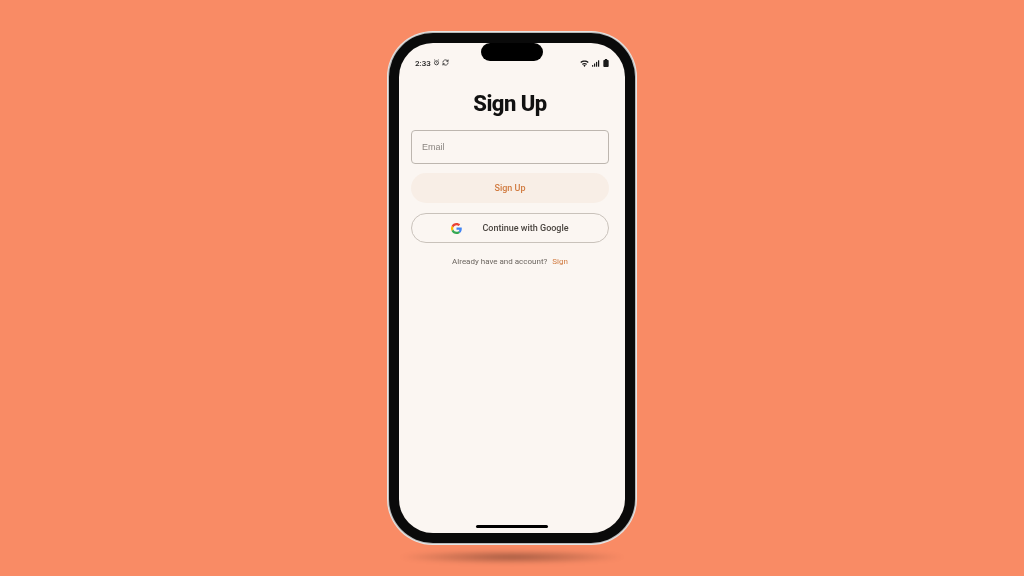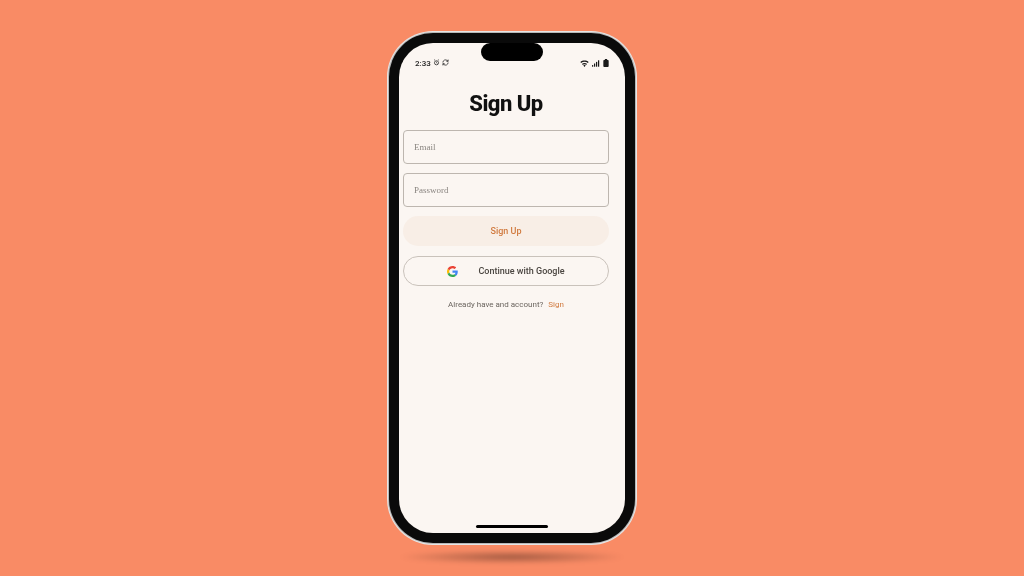--- a/index.html
+++ b/index.html
@@ -61,21 +61,21 @@
     height: 30px;
     font-size: 8px;
     font-weight: 500;
     color: #1a1a1a;
   }
   .status-left { display: flex; align-items: center; gap: 2px; }
   .status-right { display: flex; align-items: center; gap: 3px; }
   .status-right svg { display: block; }
   .content {
     flex: 1;
-    padding: 18px 16px 0 4px;
+    padding: 18px 16px 0 12px;
     display: flex;
     flex-direction: column;
     align-items: center;
   }
   .title {
     font-size: 22px;
     font-weight: 800;
     color: #111;
     margin-bottom: 14px;
     letter-spacing: -0.5px;
@@ -84,21 +84,21 @@
     width: 100%;
     height: 34px;
     border: 1px solid #bdb6af;
     border-radius: 4px;
     background: #fbf6f2;
     font-size: 9px;
     color: #666;
     padding: 0 10px;
     margin-bottom: 9px;
     outline: none;
-    font-family: Liberation Serif, serif;
+    font-family: Liberation Sans, sans-serif;
   }
   .field::placeholder { color: #8a8580; }
   .btn-primary {
     width: 100%;
     height: 30px;
     border: none;
     border-radius: 16px;
     background: #f8eee6;
     color: #d17a3f;
     font-size: 9px;
@@ -202,21 +202,20 @@
             </svg>
         </span>
       </div>
     </div>
 
     <div class="content">
       <h1 class="title">Sign Up</h1>
 
       <input class="field" type="email" placeholder="Email" style="">
 
-      <input class="field" type="password" placeholder="Password" style="">
 
       <button class="btn-primary">Sign Up</button>
 
       <button class="btn-google">
         <span class="google-logo">
           <svg width="11" height="11" viewBox="0 0 48 48">
             <path fill="#EA4335" d="M24 9.5c3.54 0 6.71 1.22 9.21 3.6l6.85-6.85C35.9 2.38 30.47 0 24 0 14.62 0 6.51 5.38 2.56 13.22l7.98 6.19C12.43 13.72 17.74 9.5 24 9.5z"></path>
             <path fill="#4285F4" d="M46.98 24.55c0-1.57-.15-3.09-.38-4.55H24v9.02h12.94c-.58 2.96-2.26 5.48-4.78 7.18l7.73 6c4.51-4.18 7.09-10.36 7.09-17.65z"></path>
             <path fill="#FBBC05" d="M10.53 28.59c-.48-1.45-.76-2.99-.76-4.59s.27-3.14.76-4.59l-7.98-6.19C.92 16.46 0 20.12 0 24c0 3.88.92 7.54 2.56 10.78l7.97-6.19z"></path>
             <path fill="#34A853" d="M24 48c6.48 0 11.93-2.13 15.89-5.81l-7.73-6c-2.15 1.45-4.92 2.3-8.16 2.3-6.26 0-11.57-4.22-13.47-9.91l-7.98 6.19C6.51 42.62 14.62 48 24 48z"></path>

